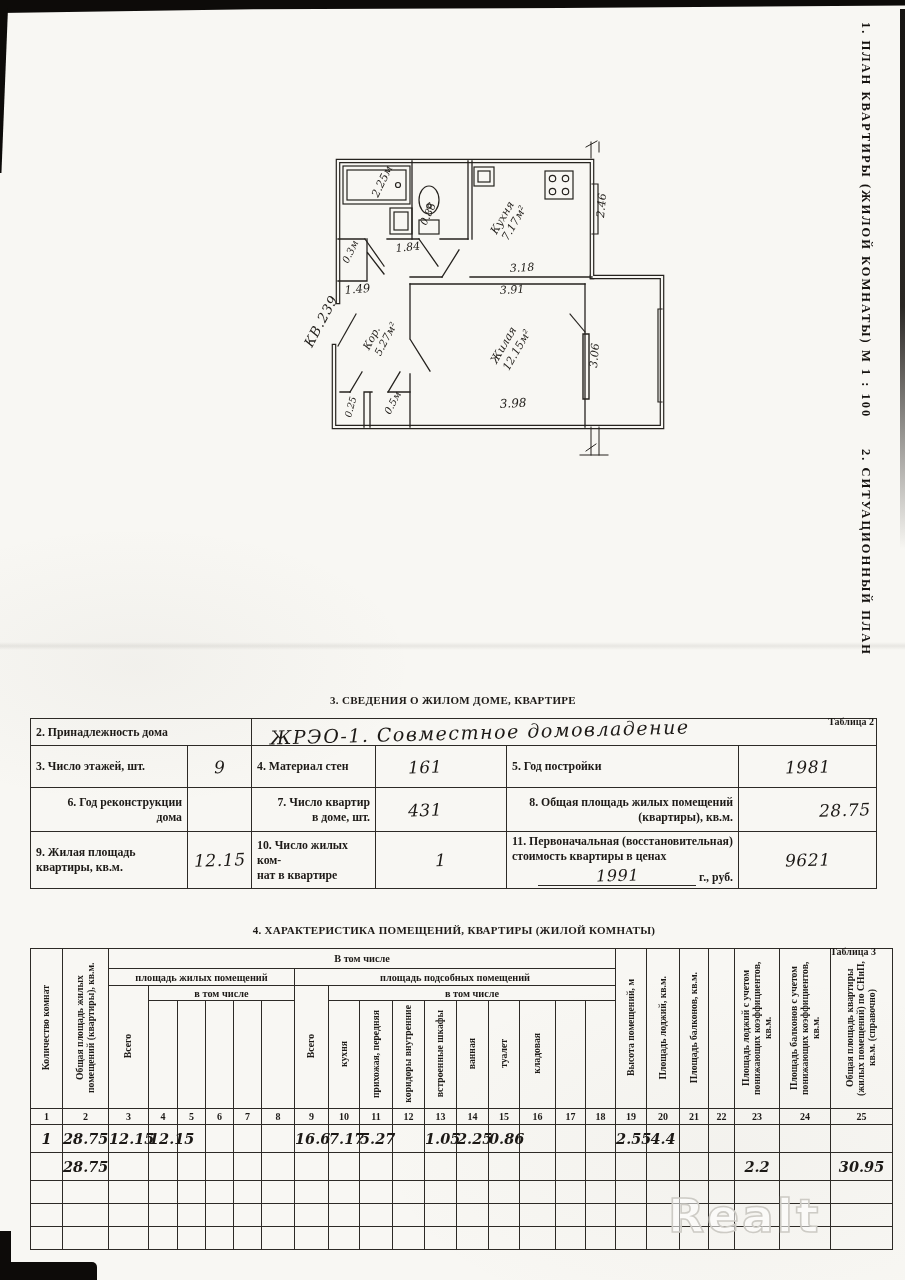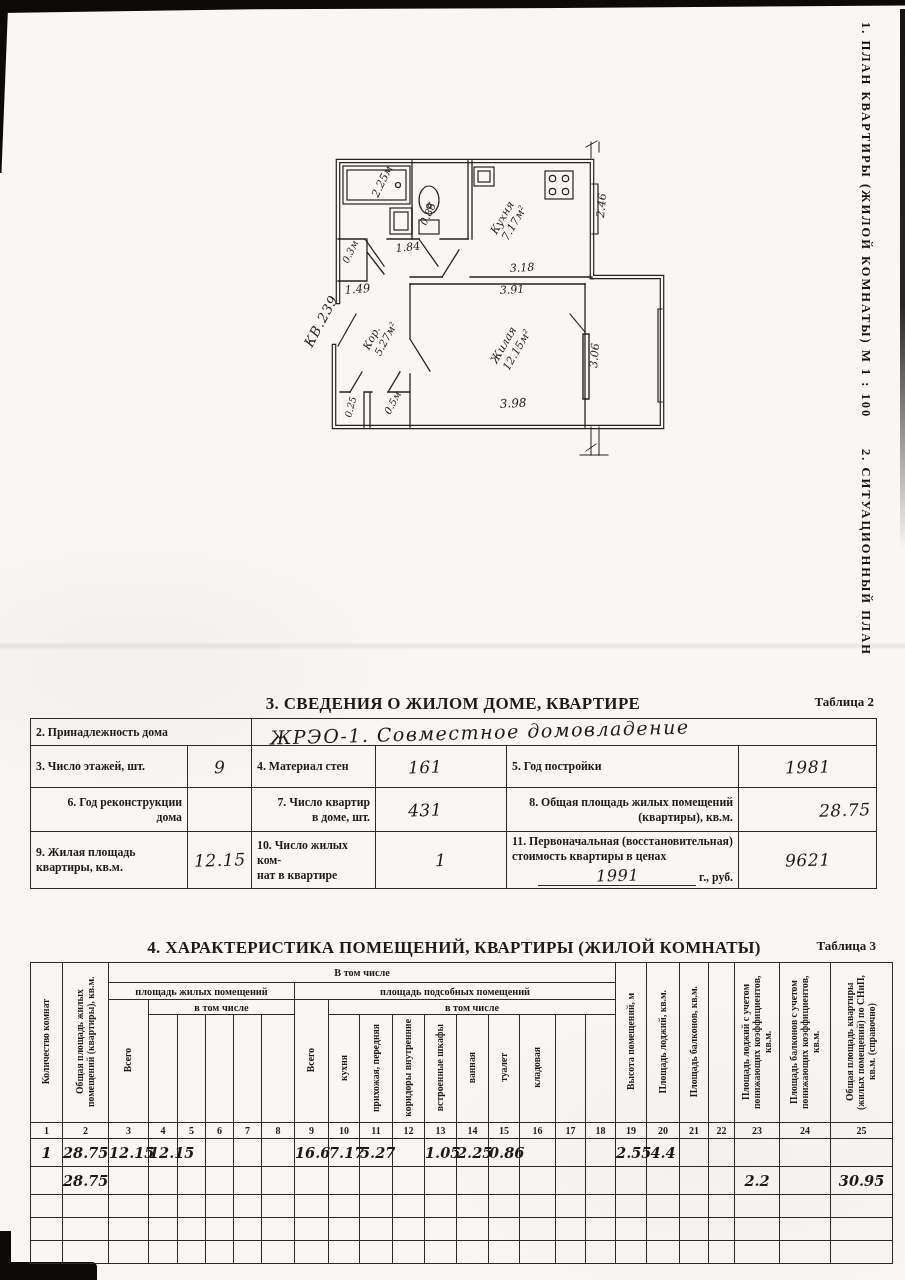--- a/index.html
+++ b/index.html
@@ -29,24 +29,24 @@
     writing-mode:vertical-rl; font-weight:bold; font-size:12.5px; letter-spacing:2px;
     color:#15120f; white-space:nowrap; }
   .side-header .l2 { margin-top:26px; }
 
   
   .plan { position:absolute; left:292px; top:134px; }
   .plan text { font-family:"DejaVu Serif", serif; font-style:italic; fill:#211e1a; }
 
   
   .t2-block { position:absolute; left:30px; top:694px; width:846px; }
-  .t3-block { position:absolute; left:30px; top:924px; width:848px;margin-top:14px; }
+  .t3-block { position:absolute; left:30px; top:924px; width:848px; }
   .sec-head { position:relative; height:22px; }
-  .sec-title { text-align:center; font-weight:bold; font-size:17px; letter-spacing:0.3px; }
-  .sec-tab { position:absolute; right:2px; top:0; font-weight:bold; font-size:13px; }
+  .sec-title { text-align:center; font-weight:bold; font-size:11px; letter-spacing:0.3px; }
+  .sec-tab { position:absolute; right:2px; top:22px; font-weight:bold; font-size:10px; }
 
   
   table { border-collapse:collapse; }
   .t2 { width:846px; table-layout:fixed; margin-top:2px; }
   .t2 td { border:1.5px solid #2d2a26; padding:2px 5px; font-size:11.8px; font-weight:bold; vertical-align:middle; }
   .t2 tr.r1 td { height:28px; }
   .t2 tr.r2 td { height:21px; }
   .t2 tr.r3 td { height:42px; }
   .t2 tr.r4 td { height:44px;text-align:right; }
   .t2 tr.r5 td { height:47px; }
@@ -481,13 +481,14 @@
             <td class="ecell"></td>
             <td class="ecell"></td>
             <td class="ecell"></td>
             <td class="ecell"></td>
             <td class="ecell"></td>
           </tr>
     </tbody>
       </table>
   </div>
 
+  <div class="watermark">Realt</div>
 </div>
 
 </body></html>

